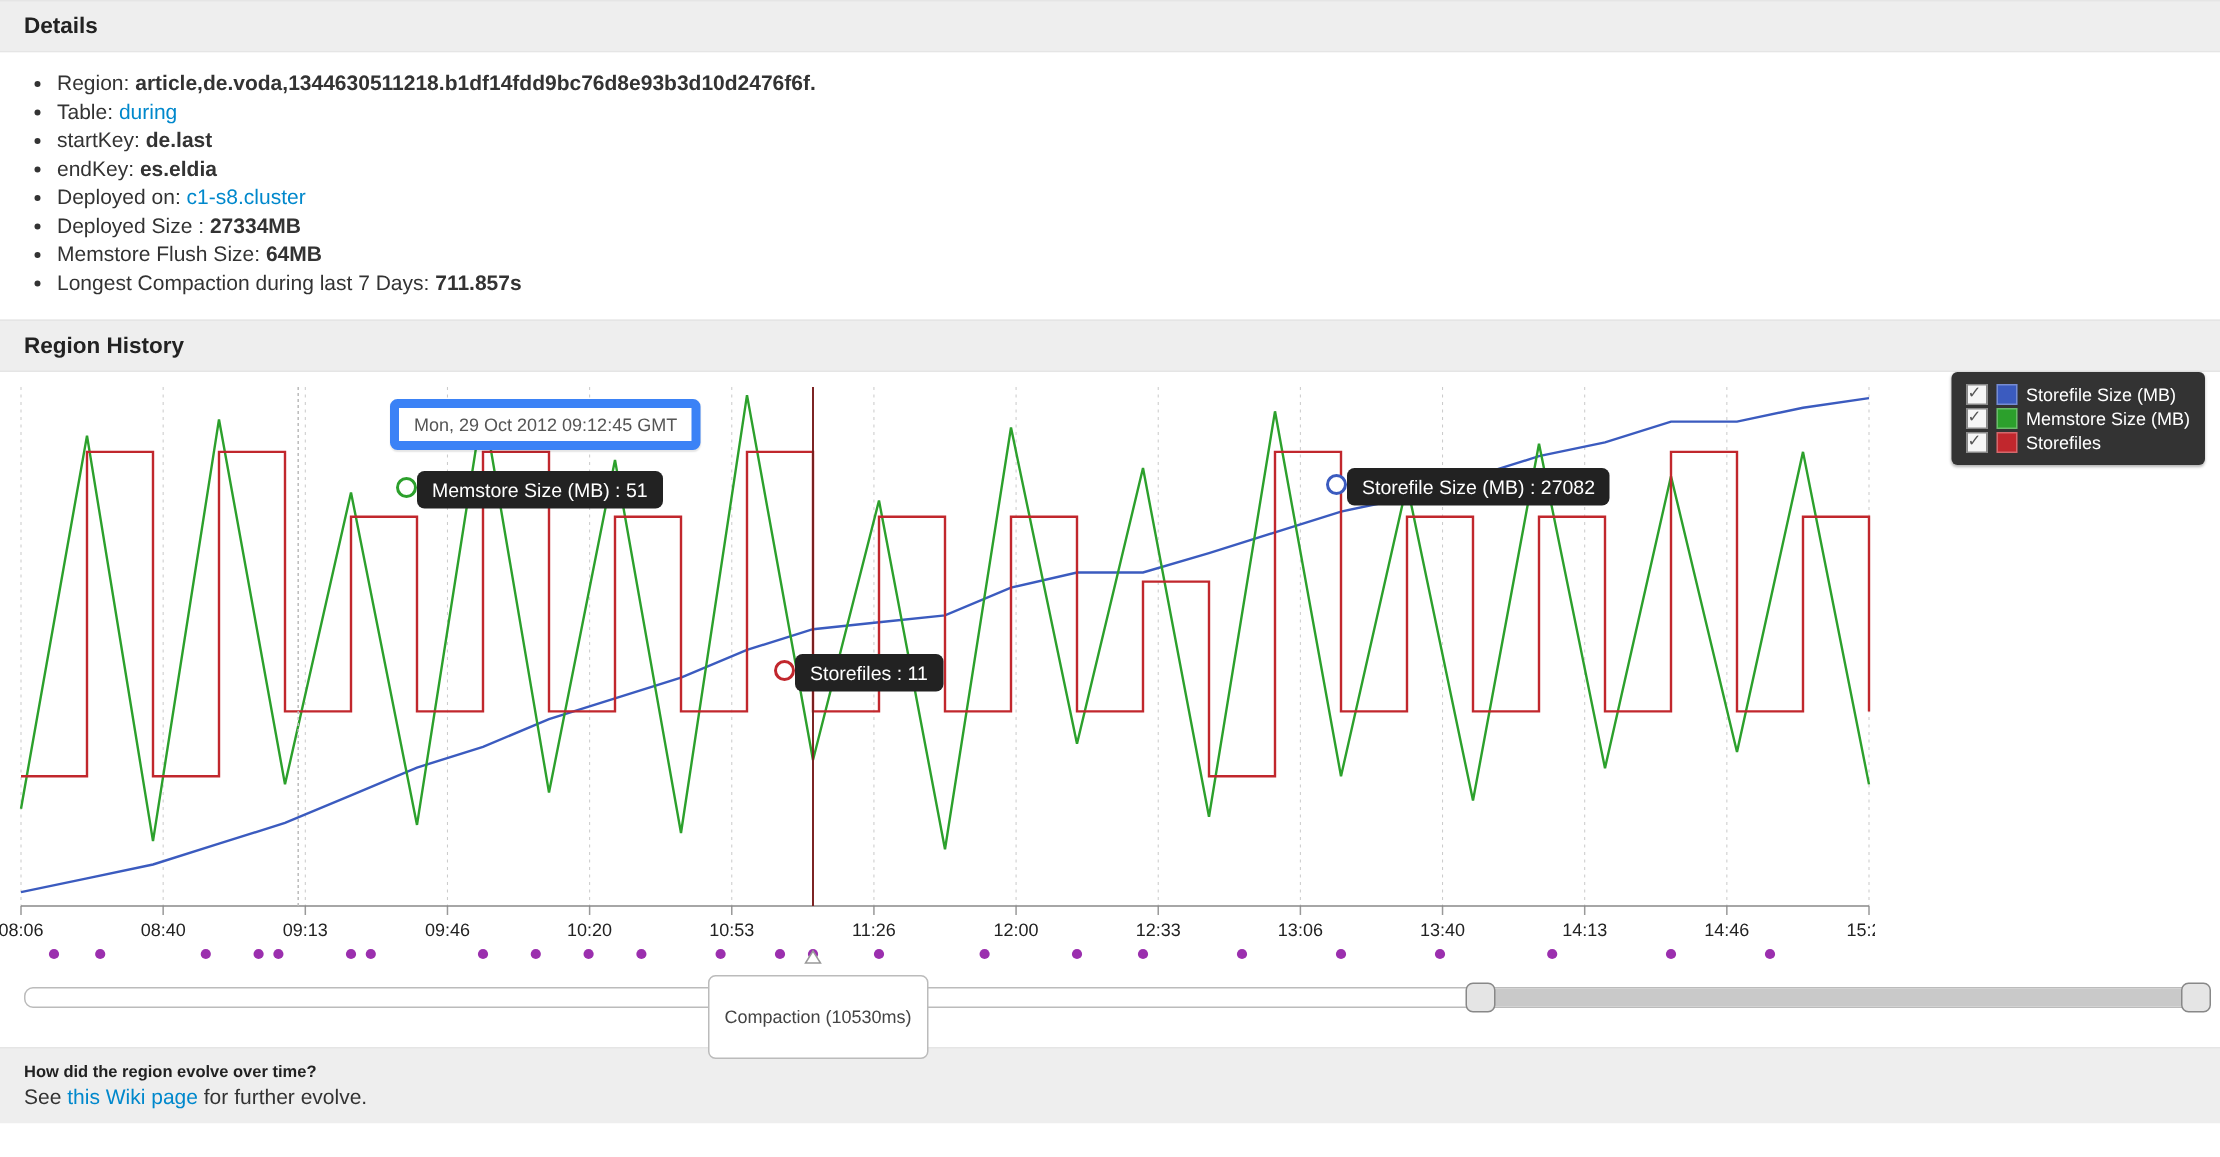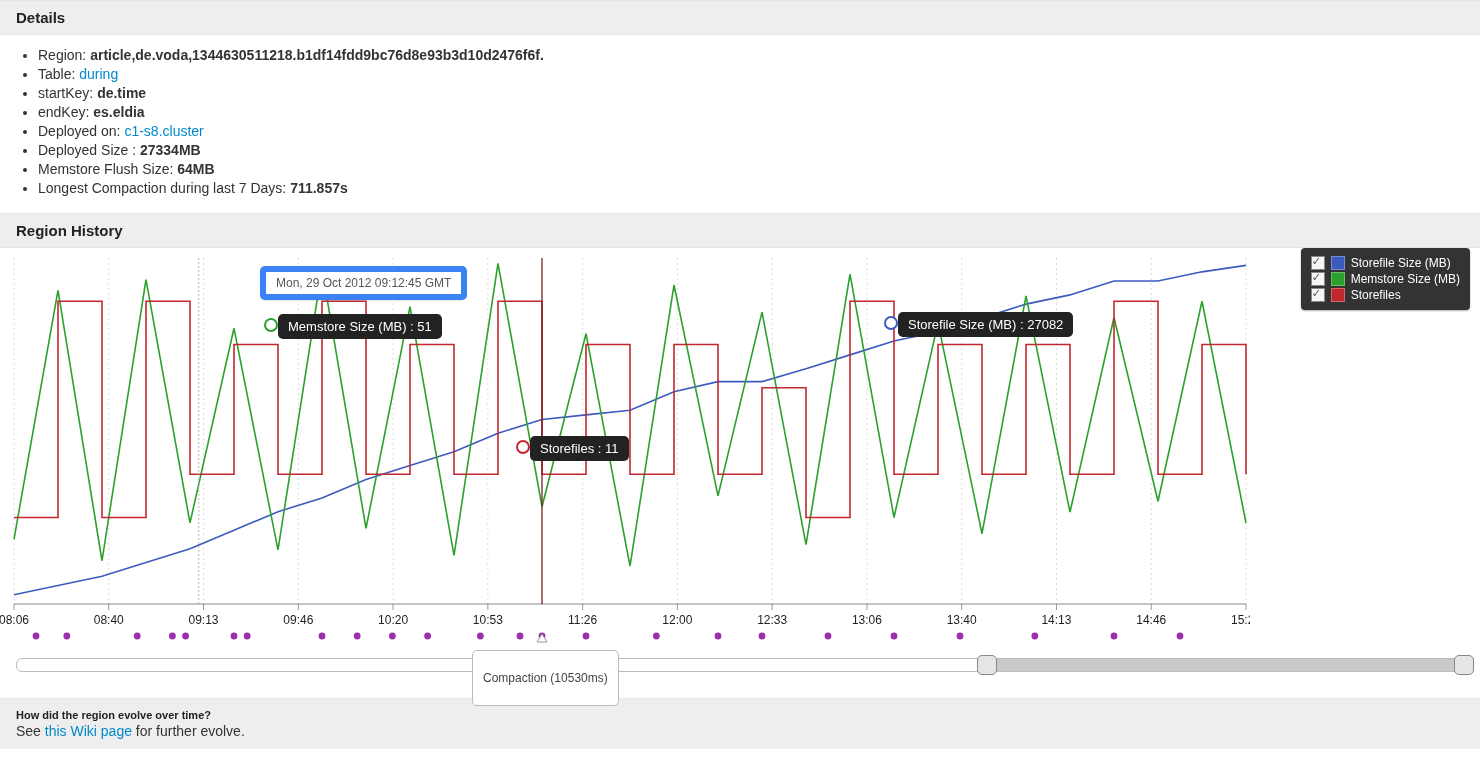--- a/index.html
+++ b/index.html
@@ -41,21 +41,21 @@
     <li>
       <span>Region: </span>
       <b>article,de.voda,1344630511218.b1df14fdd9bc76d8e93b3d10d2476f6f.</b>
     </li>
     <li>
       <span>Table: </span>
       <a>during</a>
     </li>
     <li>
       <span>startKey: </span>
-      <b>de.time</b>
+      <b>de.last</b>
     </li>
     <li>
       <span>endKey: </span>
       <b>es.eldia</b>
     </li>
     <li>
       <span>Deployed on: </span>
       <a>c1-s8.cluster</a>
     </li>
     <li>

